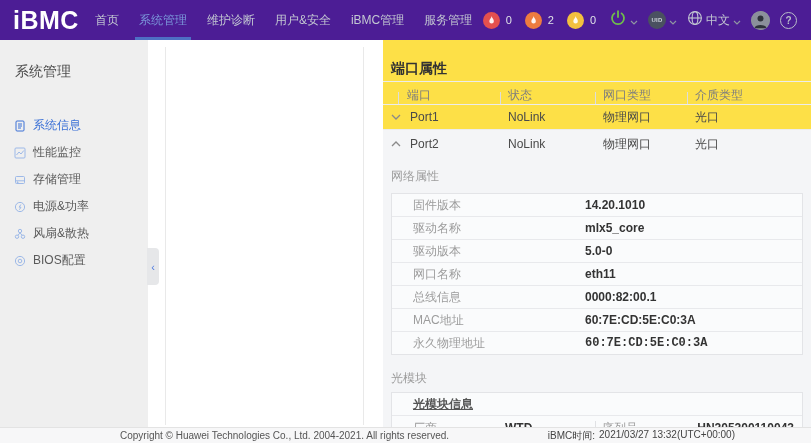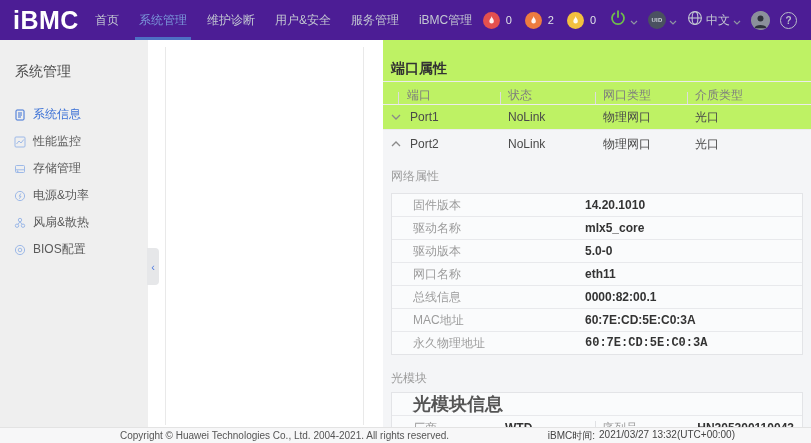--- a/index.html
+++ b/index.html
@@ -19,32 +19,32 @@
   .alarm-count{font-size:11px;color:#dfe2e8;}
   .drop{display:flex;align-items:center;gap:3px;cursor:pointer;}
   .uid-circle{width:18px;height:18px;border-radius:50%;background:#4a5160;color:#cdd2db;font-size:6px;font-weight:bold;display:flex;align-items:center;justify-content:center;letter-spacing:.3px;}
   .lang-label{font-size:12px;color:#c3c8d2;}
   .avatar-circle{width:19px;height:19px;border-radius:50%;background:#8b909b;overflow:hidden;cursor:pointer;}
   .help-circle{width:15px;height:15px;border-radius:50%;border:1.5px solid #b9bec9;color:#b9bec9;font-size:10px;font-weight:bold;display:flex;align-items:center;justify-content:center;cursor:pointer;}
 
   
   .sidebar{position:absolute;top:40px;left:0;width:148px;bottom:16px;background:#efefef;}
   .sidebar-title{margin:23px 0 0 15px;font-size:14px;color:#4c4c4c;}
-  .sidebar-menu{margin-top:20px;}
+  .sidebar-menu{margin-top:31px;}
   .side-item{display:flex;align-items:center;height:27px;padding-left:14px;font-size:12px;color:#5a5a5a;cursor:pointer;gap:7px;}
   .side-item .icn{color:#9db9e8;display:flex;align-items:center;}
   .side-item.active{color:#3a70d6;}
   .side-item.active .icn{color:#3a70d6;}
   .collapse-tab{position:absolute;top:248px;left:147px;width:12px;height:37px;background:#e6e7e9;border-radius:0 4px 4px 0;display:flex;align-items:center;justify-content:center;color:#4f7be0;font-size:11px;cursor:pointer;}
 
   
   .empty-panel{position:absolute;top:47px;left:165px;width:197px;bottom:18px;background:#fff;border-left:1px solid #e9e9e9;border-right:1px solid #e9e9e9;}
 
   
-  .main{position:absolute;top:40px;left:383px;right:0;bottom:16px;background:#bef264;overflow:hidden;}
+  .main{position:absolute;top:40px;left:383px;right:0;bottom:16px;background:#fde047;overflow:hidden;}
   .main-title{margin:20px 8px 0;font-size:14px;font-weight:bold;color:#333;}
   .ports-table{margin-top:3px;border-top:1px solid #ececec;}
   .ports-row{display:flex;align-items:center;height:24px;border-bottom:1px solid #ececec;font-size:12px;color:#4a4a4a;}
   .ports-row.hdr{height:22px;color:#7e7e7e;align-items:flex-end;}
   .ports-row.expanded-row{height:28px;background:#f4f5f7;border-bottom:1px solid #e7e8ea;cursor:pointer;}
   .ports-row.collapsed-row{cursor:pointer;}
   .pcell{box-sizing:border-box;padding-left:8px;position:relative;}
   .c1{width:117px;display:flex;align-items:center;gap:9px;}
   .c2{width:95px;}
   .c3{width:92px;}
@@ -55,21 +55,21 @@
   .chev{display:flex;align-items:center;}
 
   .expanded{position:absolute;top:113px;left:0;right:0;bottom:0;background:#f4f5f7;padding:0 8px;box-sizing:border-box;}
   .section-label{margin-top:15px;font-size:12px;color:#9c9c9c;}
   .detail-table{margin-top:8px;border:1px solid #e3e4e7;background:#fafbfc;}
   .detail-row{display:flex;height:22px;align-items:center;font-size:12px;border-bottom:1px solid #e8e9ec;}
   .detail-row:last-child{border-bottom:none;font-family:Liberation Mono, monospace;}
   .detail-label{box-sizing:border-box;width:193px;padding-left:21px;color:#9c9c9c;}
   .detail-value{color:#333;font-weight:bold;}
   .optical-table{margin-top:5px;border:1px solid #e3e4e7;background:#fafbfc;}
-  .opt-header{height:22px;display:flex;align-items:center;padding-left:21px;font-size:18px;color:#555;font-weight:bold;border-bottom:1px solid #e8e9ec;}
+  .opt-header{height:22px;display:flex;align-items:center;padding-left:21px;font-size:12px;color:#555;font-weight:bold;border-bottom:1px solid #e8e9ec;text-decoration:underline;}
   .opt-row{display:flex;height:24px;align-items:center;font-size:12px;}
   .opt-l1{box-sizing:border-box;width:113px;padding-left:21px;color:#9c9c9c;}
   .opt-v1{box-sizing:border-box;width:90px;color:#333;font-weight:bold;}
   .opt-l2{box-sizing:border-box;padding-left:6px;border-left:1px solid #e0e1e4;color:#9c9c9c;height:14px;display:flex;align-items:center;}
   .opt-v2{flex:1;text-align:right;padding-right:8px;color:#333;font-weight:bold;}
 
   
   .footer{position:absolute;left:0;right:0;bottom:0;height:16px;background:#f7f7f8;border-top:1px solid #e3e3e3;display:flex;align-items:center;font-size:10px;color:#555;box-sizing:border-box;}
   .footer-copy{margin-left:120px;}
   .footer-time{margin-left:auto;margin-right:76px;display:flex;gap:4px;color:#444;}
@@ -79,22 +79,22 @@
 
 <div class="stage">
 
   <div class="header">
     <div class="logo">iBMC</div>
     <div class="nav">
       <div class="nav-item">首页</div>
       <div class="nav-item active">系统管理</div>
       <div class="nav-item">维护诊断</div>
       <div class="nav-item">用户&amp;安全</div>
+      <div class="nav-item">iBMC管理</div>
       <div class="nav-item">服务管理</div>
-      <div class="nav-item">iBMC管理</div>
     </div>
 
     <div class="header-right">
       <div class="alarm">
         <span class="alarm-badge" style="background: rgb(228, 80, 78);">
           <svg width="11" height="11" viewBox="0 0 13 13">
               <path d="M6.5 1.2 C6.9 3.5 3.9 4.7 3.9 7.3 a2.7 2.7 0 0 0 5.4 0 C9.3 4.7 6.9 3.5 6.5 1.2 Z" fill="#ffffff" opacity="0.92"></path>
             </svg>
         </span>
         <span class="alarm-count">0</span>

